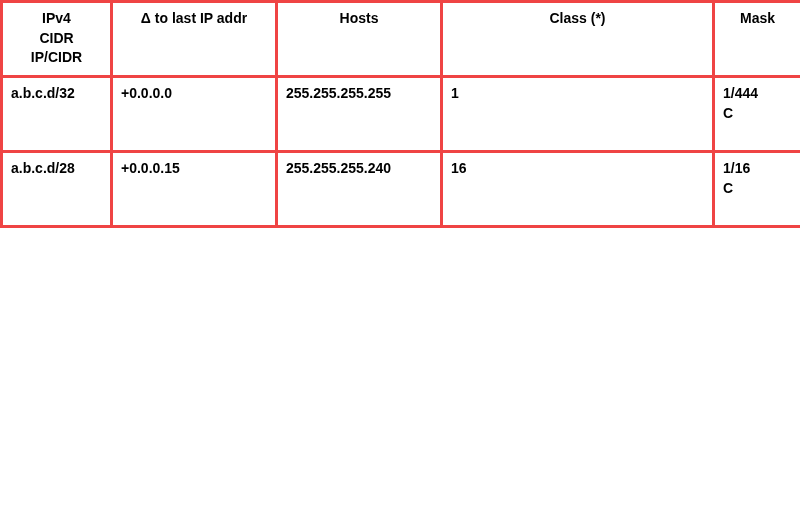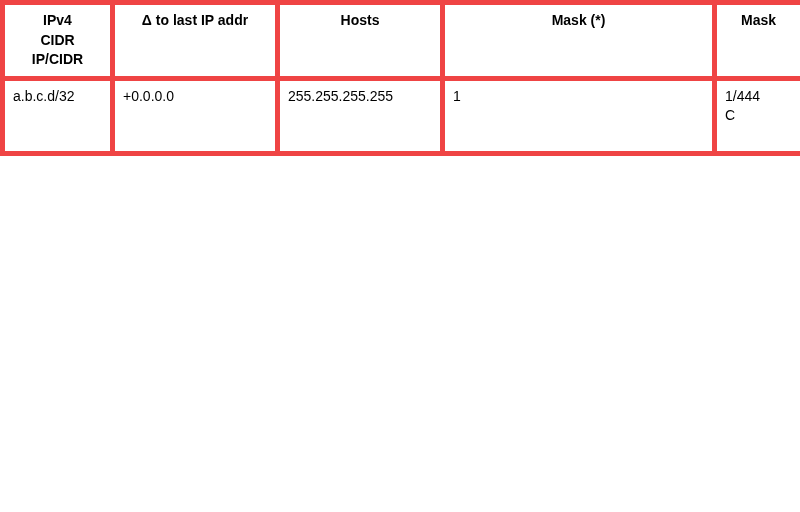--- a/index.html
+++ b/index.html
@@ -18,41 +18,42 @@
     .table-container {
       width: 800px;
       height: 512px;
     }
     table {
       width: 800px;
       border-collapse: collapse;
       table-layout: fixed;
     }
     th, td {
-      border: 5px solid #ef4444;
+      border: 3px solid #ef4444;
       padding: 6px 8px;
       vertical-align: top;
       line-height: 1.4;
     }
     th {
       background: #ffffff;
       font-weight: bold;
     }
     col.col1 { width: 110px; }
     col.col2 { width: 165px; }
     col.col3 { width: 165px; }
     col.col4 { width: 272px; }
     col.col5 { width: 88px; }
 
     .header-row th {
       height: 75px;
       vertical-align: top;
     }
     tbody tr {
       height: 75px;
+      font-weight: bold;
     }
   </style>
 </head>
 <body>
 
 <div class="table-container">
   <table>
     <colgroup>
       <col class="col1">
       <col class="col2">
@@ -67,30 +68,37 @@
           <span>CIDR</span><br>
           <span>IP/CIDR</span>
         </th>
         <th>
           <span>Δ to last IP addr</span>
         </th>
         <th>
           <span>Hosts</span>
         </th>
         <th>
-          <span>Mask (*)</span>
+          <span>Class (*)</span>
         </th>
         <th>
           <span>Mask</span>
         </th>
       </tr>
     </thead>
     <tbody id="table-body">
     <tr>
           <td>a.b.c.d/32</td>
           <td>+0.0.0.0</td>
           <td>255.255.255.255</td>
           <td>1</td>
           <td><span>1/444</span><br><span>C</span></td>
         </tr>
+        <tr>
+          <td>a.b.c.d/28</td>
+          <td>+0.0.0.15</td>
+          <td>255.255.255.240</td>
+          <td>16</td>
+          <td><span>1/16</span><br><span>C</span></td>
+        </tr>
       </tbody>
   </table>
 </div>
 
 </body></html>

